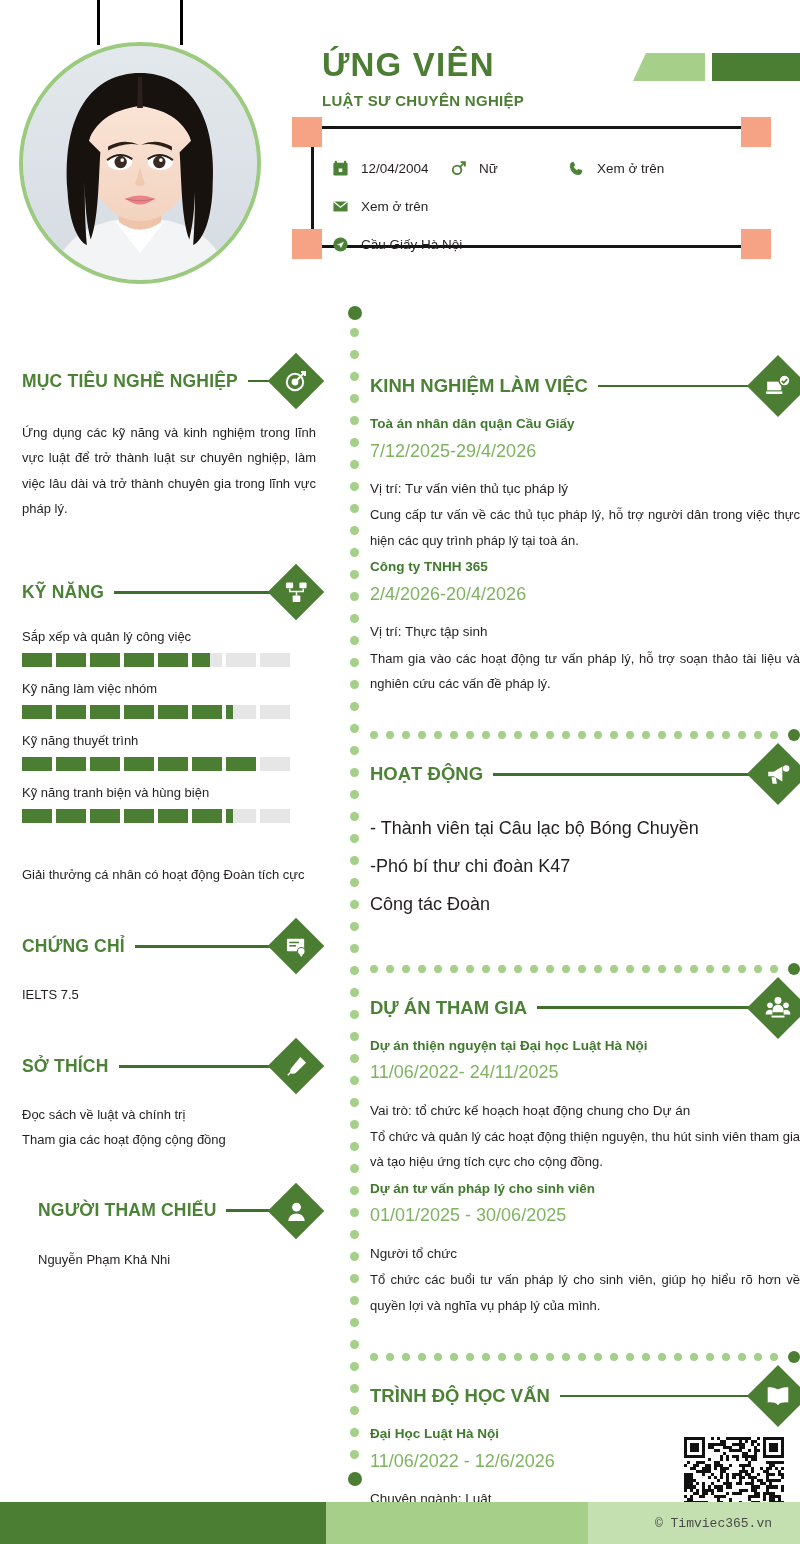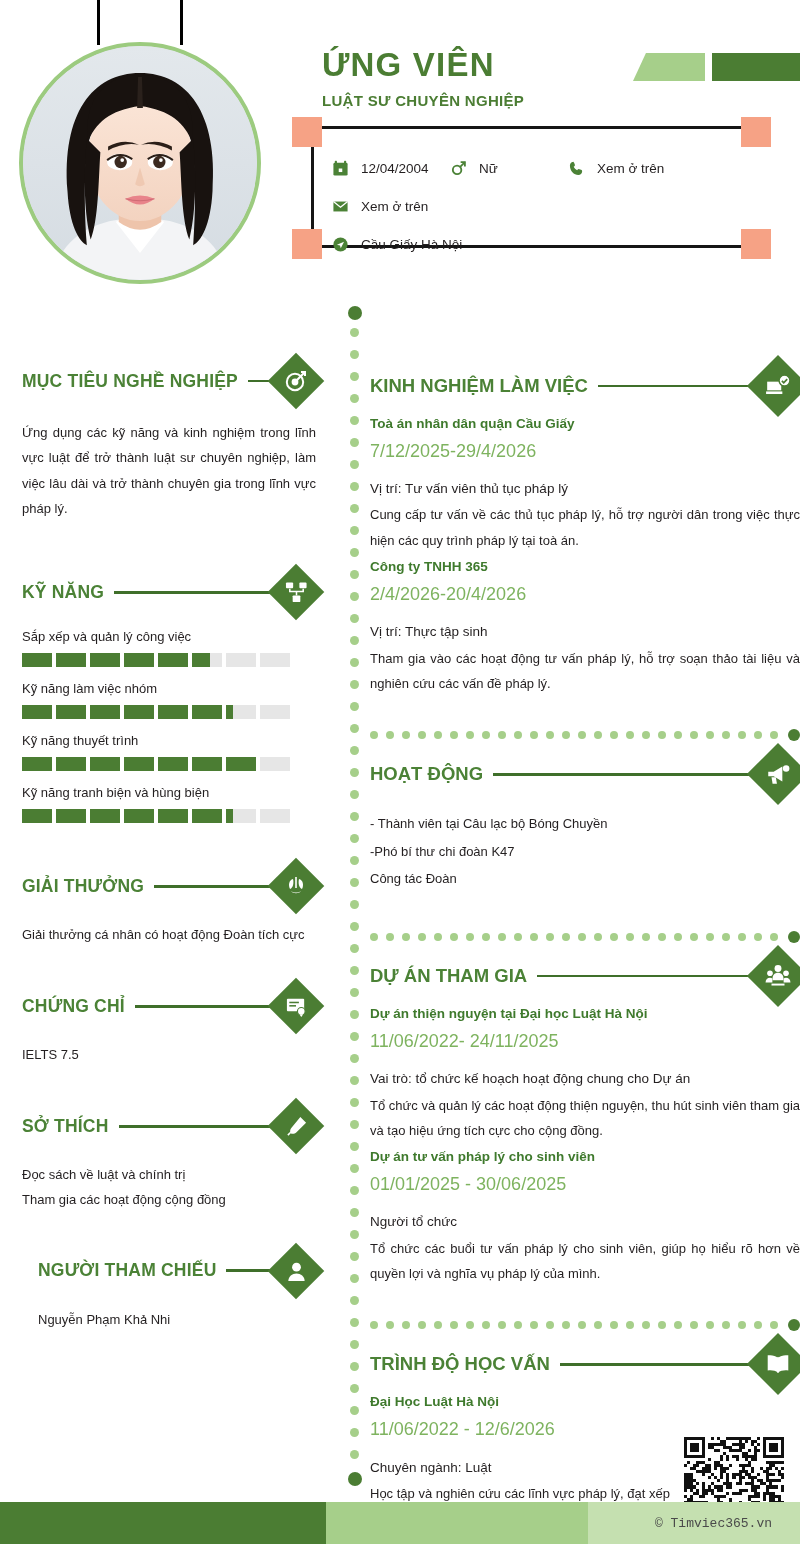--- a/index.html
+++ b/index.html
@@ -129,21 +129,21 @@
   }
   .r-diamond > .dico { transform:rotate(-45deg); width:28px; height:28px; color:#fff;
     display:flex; align-items:center; justify-content:center; }
 
   .entry { margin-bottom:2px; }
   .e-title { font-size:13.5px; font-weight:bold; color:#3f7a2d; line-height:1.75; }
   .e-date { font-size:18px; color:#7eb35f; line-height:1.75; }
   .e-body { font-size:13px; line-height:1.95; color:#231f20; margin-top:9px; text-align:justify; }
   .e-pos { font-size:13.5px; line-height:1.95; color:#231f20; margin-top:9px; }
 
-  .act-line { font-size:13px; line-height:2.1; color:#231f20; }
+  .act-line { font-size:18px; line-height:2.1; color:#231f20; }
 
   
   .qr { position:absolute; left:684px; top:1437px; width:100px; height:100px; }
   .footer { position:absolute; left:0; top:1502px; width:800px; height:42px; display:flex; }
   .fb1 { width:326px; background:#4b7d33; }
   .fb2 { width:262px; background:#a6cf8a; }
   .fb3 { flex:1; background:#c5e0b0; display:flex; align-items:center; justify-content:flex-end; padding-right:28px; }
   .fcopy { font-family:"Liberation Mono", monospace; font-size:13px; color:#4a4a4a; }
 </style>
 </head>
@@ -371,34 +371,20 @@
               <div class="notch" style="left: 132px;"></div>
               <div class="notch" style="left: 166px;"></div>
               <div class="notch" style="left: 200px;"></div>
               <div class="notch" style="left: 234px;"></div>
             </div>
           </div>
         </div>
     </div>
 
     <div class="sec" style="margin-top:40px;">
-      <div class="sec-head">
-        <span class="sec-title">GIẢI THƯỞNG</span>
-        <span class="sec-rule"></span>
-        <span class="diamond">
-          <span class="dico">
-            <svg width="24" height="24" viewBox="0 0 24 24" fill="currentColor">
-                <path d="M12 3v11" stroke="currentColor" stroke-width="1.6"></path>
-                <path d="M9 5c-4 1-5 6-3 10 3-1 4-6 3-10z"></path>
-                <path d="M15 5c4 1 5 6 3 10-3-1-4-6-3-10z"></path>
-                <path d="M7 17c2 3 8 3 10 0-3 2-7 2-10 0z"></path>
-              </svg>
-          </span>
-        </span>
-      </div>
       <div id="awards-lines" style="margin-top:14px;">
           <div class="body-line">Giải thưởng cá nhân có hoạt động Đoàn tích cực</div>
         </div>
     </div>
 
     <div class="sec" style="margin-top:36px;">
       <div class="sec-head">
         <span class="sec-title">CHỨNG CHỈ</span>
         <span class="sec-rule"></span>
         <span class="diamond">

